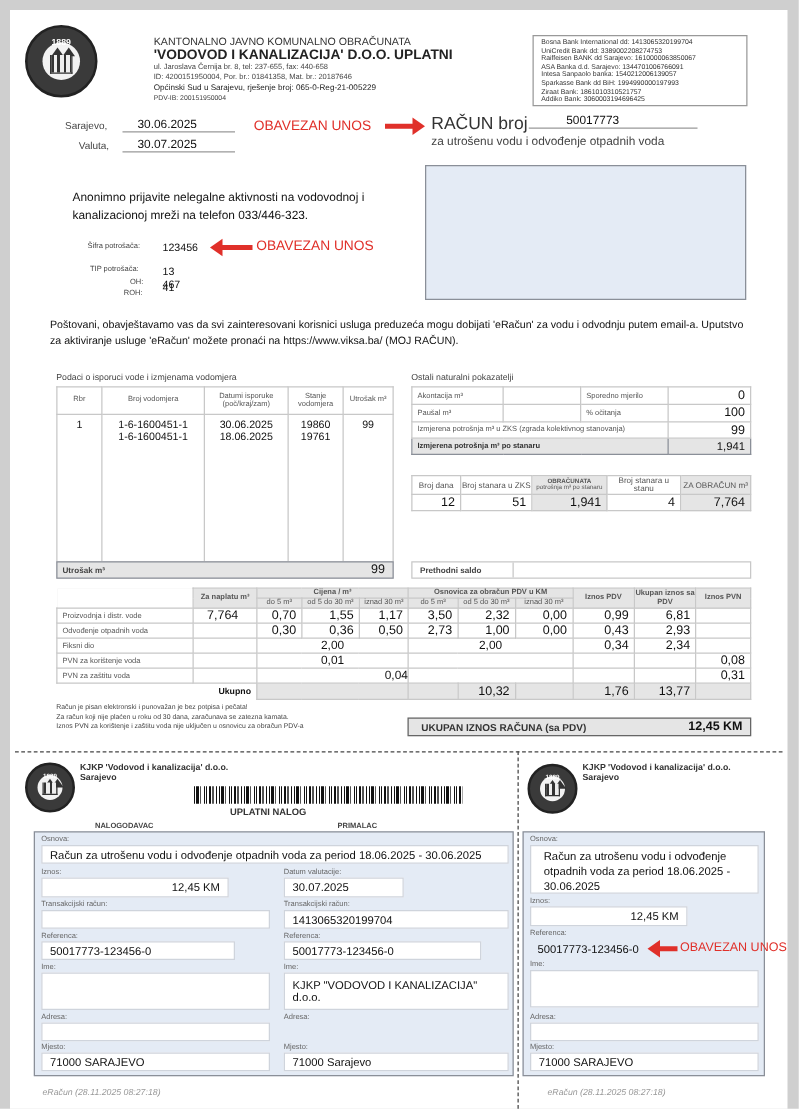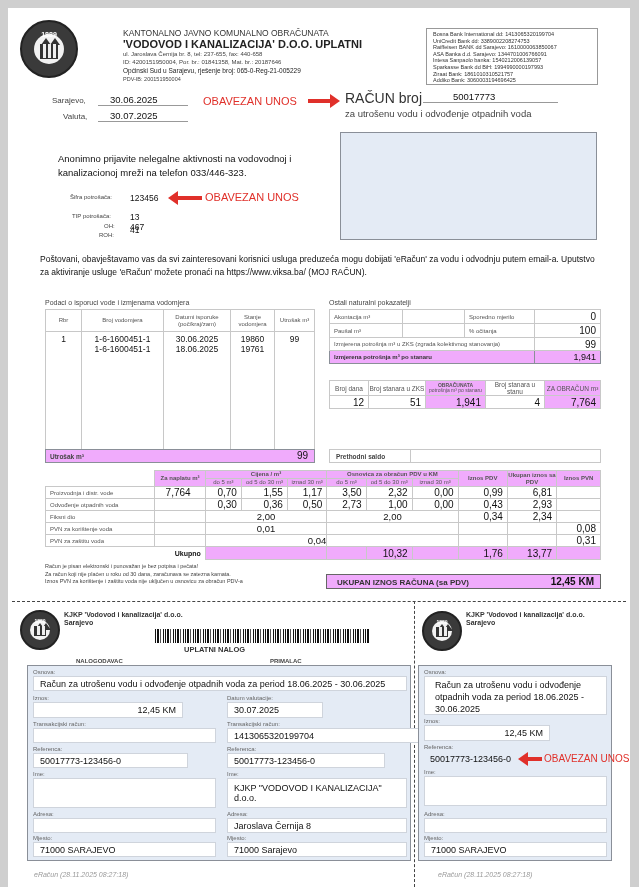--- a/index.html
+++ b/index.html
@@ -12,21 +12,21 @@
 .logo .cst{position:absolute;left:34%;top:40%;width:32%;height:28%;border:1px solid #333;border-top:none;z-index:2;background:repeating-linear-gradient(90deg,#333 0 2px,#eee 2px 5px)}
 .logo .roof{position:absolute;top:30%;z-index:2;width:0;height:0;border-left:5px solid transparent;border-right:5px solid transparent;border-bottom:7px solid #333}
 .small{font-size:6px;color:#444}
 .red{color:#e0302a}
 .arrow{position:absolute;height:4px;background:#e0302a}
 .arrow.r::after{content:"";position:absolute;right:-8px;top:-5px;border-left:10px solid #e0302a;border-top:7px solid transparent;border-bottom:7px solid transparent}
 .arrow.l::before{content:"";position:absolute;left:-8px;top:-5px;border-right:10px solid #e0302a;border-top:7px solid transparent;border-bottom:7px solid transparent}
 .uline{border-bottom:1px solid #999}
 table{border-collapse:collapse}
 .t td,.t th{border:1px solid #c8c8c8;font-weight:normal}
-.shade{background:#f0abfc}
+.shade{background:#e5e5e5}
 .hdr{font-size:6px;color:#555;text-align:center;line-height:7px}
 .val{font-size:10px;text-align:right;padding-right:4px}
 .blue-box{position:absolute;background:#e4ebf5;border:1px solid #8a8f98}
 .fld{position:absolute;background:#fff;border:1px solid #cfd4dc;font-size:9px;padding-left:6px;display:flex;align-items:center}
 .flbl{position:absolute;font-size:6px;color:#666}
 .barcode{position:absolute;background:repeating-linear-gradient(90deg,#111 0 1px,#fff 1px 2px,#111 2px 4px,#fff 4px 5px,#555 5px 6px,#fff 6px 8px,#111 8px 9px,#fff 9px 10px)}
 </style>
 </head>
 <body>
 
@@ -293,36 +293,35 @@
   <div class="fld" style="left:25px;top:668px;width:374px;height:15px">Račun za utrošenu vodu i odvođenje otpadnih voda za period 18.06.2025 - 30.06.2025</div>
 
   <div class="flbl" style="left:25px;top:687px">Iznos:</div>
   <div class="fld" style="left:25px;top:694px;width:150px;height:16px;justify-content:flex-end;padding-right:6px">12,45 KM</div>
   <div class="flbl" style="left:219px;top:687px">Datum valutacije:</div>
   <div class="fld" style="left:219px;top:694px;width:96px;height:16px">30.07.2025</div>
 
   <div class="flbl" style="left:25px;top:713px">Transakcijski račun:</div>
   <div class="fld" style="left:25px;top:720px;width:183px;height:15px"></div>
   <div class="flbl" style="left:219px;top:713px">Transakcijski račun:</div>
-  <div class="fld" style="left:219px;top:720px;width:196px;height:15px">1413065320199704</div>
+  <div class="fld" style="left:219px;top:720px;width:180px;height:15px">1413065320199704</div>
 
   <div class="flbl" style="left:25px;top:738px">Referenca:</div>
   <div class="fld" style="left:25px;top:745px;width:155px;height:15px">50017773-123456-0</div>
   <div class="flbl" style="left:219px;top:738px">Referenca:</div>
   <div class="fld" style="left:219px;top:745px;width:158px;height:15px">50017773-123456-0</div>
 
   <div class="flbl" style="left:25px;top:763px">Ime:</div>
   <div class="fld" style="left:25px;top:770px;width:183px;height:30px"></div>
   <div class="flbl" style="left:219px;top:763px">Ime:</div>
   <div class="fld" style="left:219px;top:770px;width:180px;height:30px">KJKP "VODOVOD I KANALIZACIJA" d.o.o.</div>
 
   <div class="flbl" style="left:25px;top:803px">Adresa:</div>
   <div class="fld" style="left:25px;top:810px;width:183px;height:15px"></div>
   <div class="flbl" style="left:219px;top:803px">Adresa:</div>
-  <div class="fld" style="left:219px;top:810px;width:180px;height:15px">Jaroslava Černija 8</div>
 
   <div class="flbl" style="left:25px;top:827px">Mjesto:</div>
   <div class="fld" style="left:25px;top:834px;width:183px;height:15px">71000 SARAJEVO</div>
   <div class="flbl" style="left:219px;top:827px">Mjesto:</div>
   <div class="fld" style="left:219px;top:834px;width:180px;height:15px">71000 Sarajevo</div>
 
   <div class="abs" style="left:26px;top:863px;font-size:7px;font-style:italic;color:#999">eRačun (28.11.2025 08:27:18)</div>
 
   <div class="logo" style="left:414px;top:603px;width:40px;height:40px">
     <span class="yr" style="font-size:5px">1889</span>

